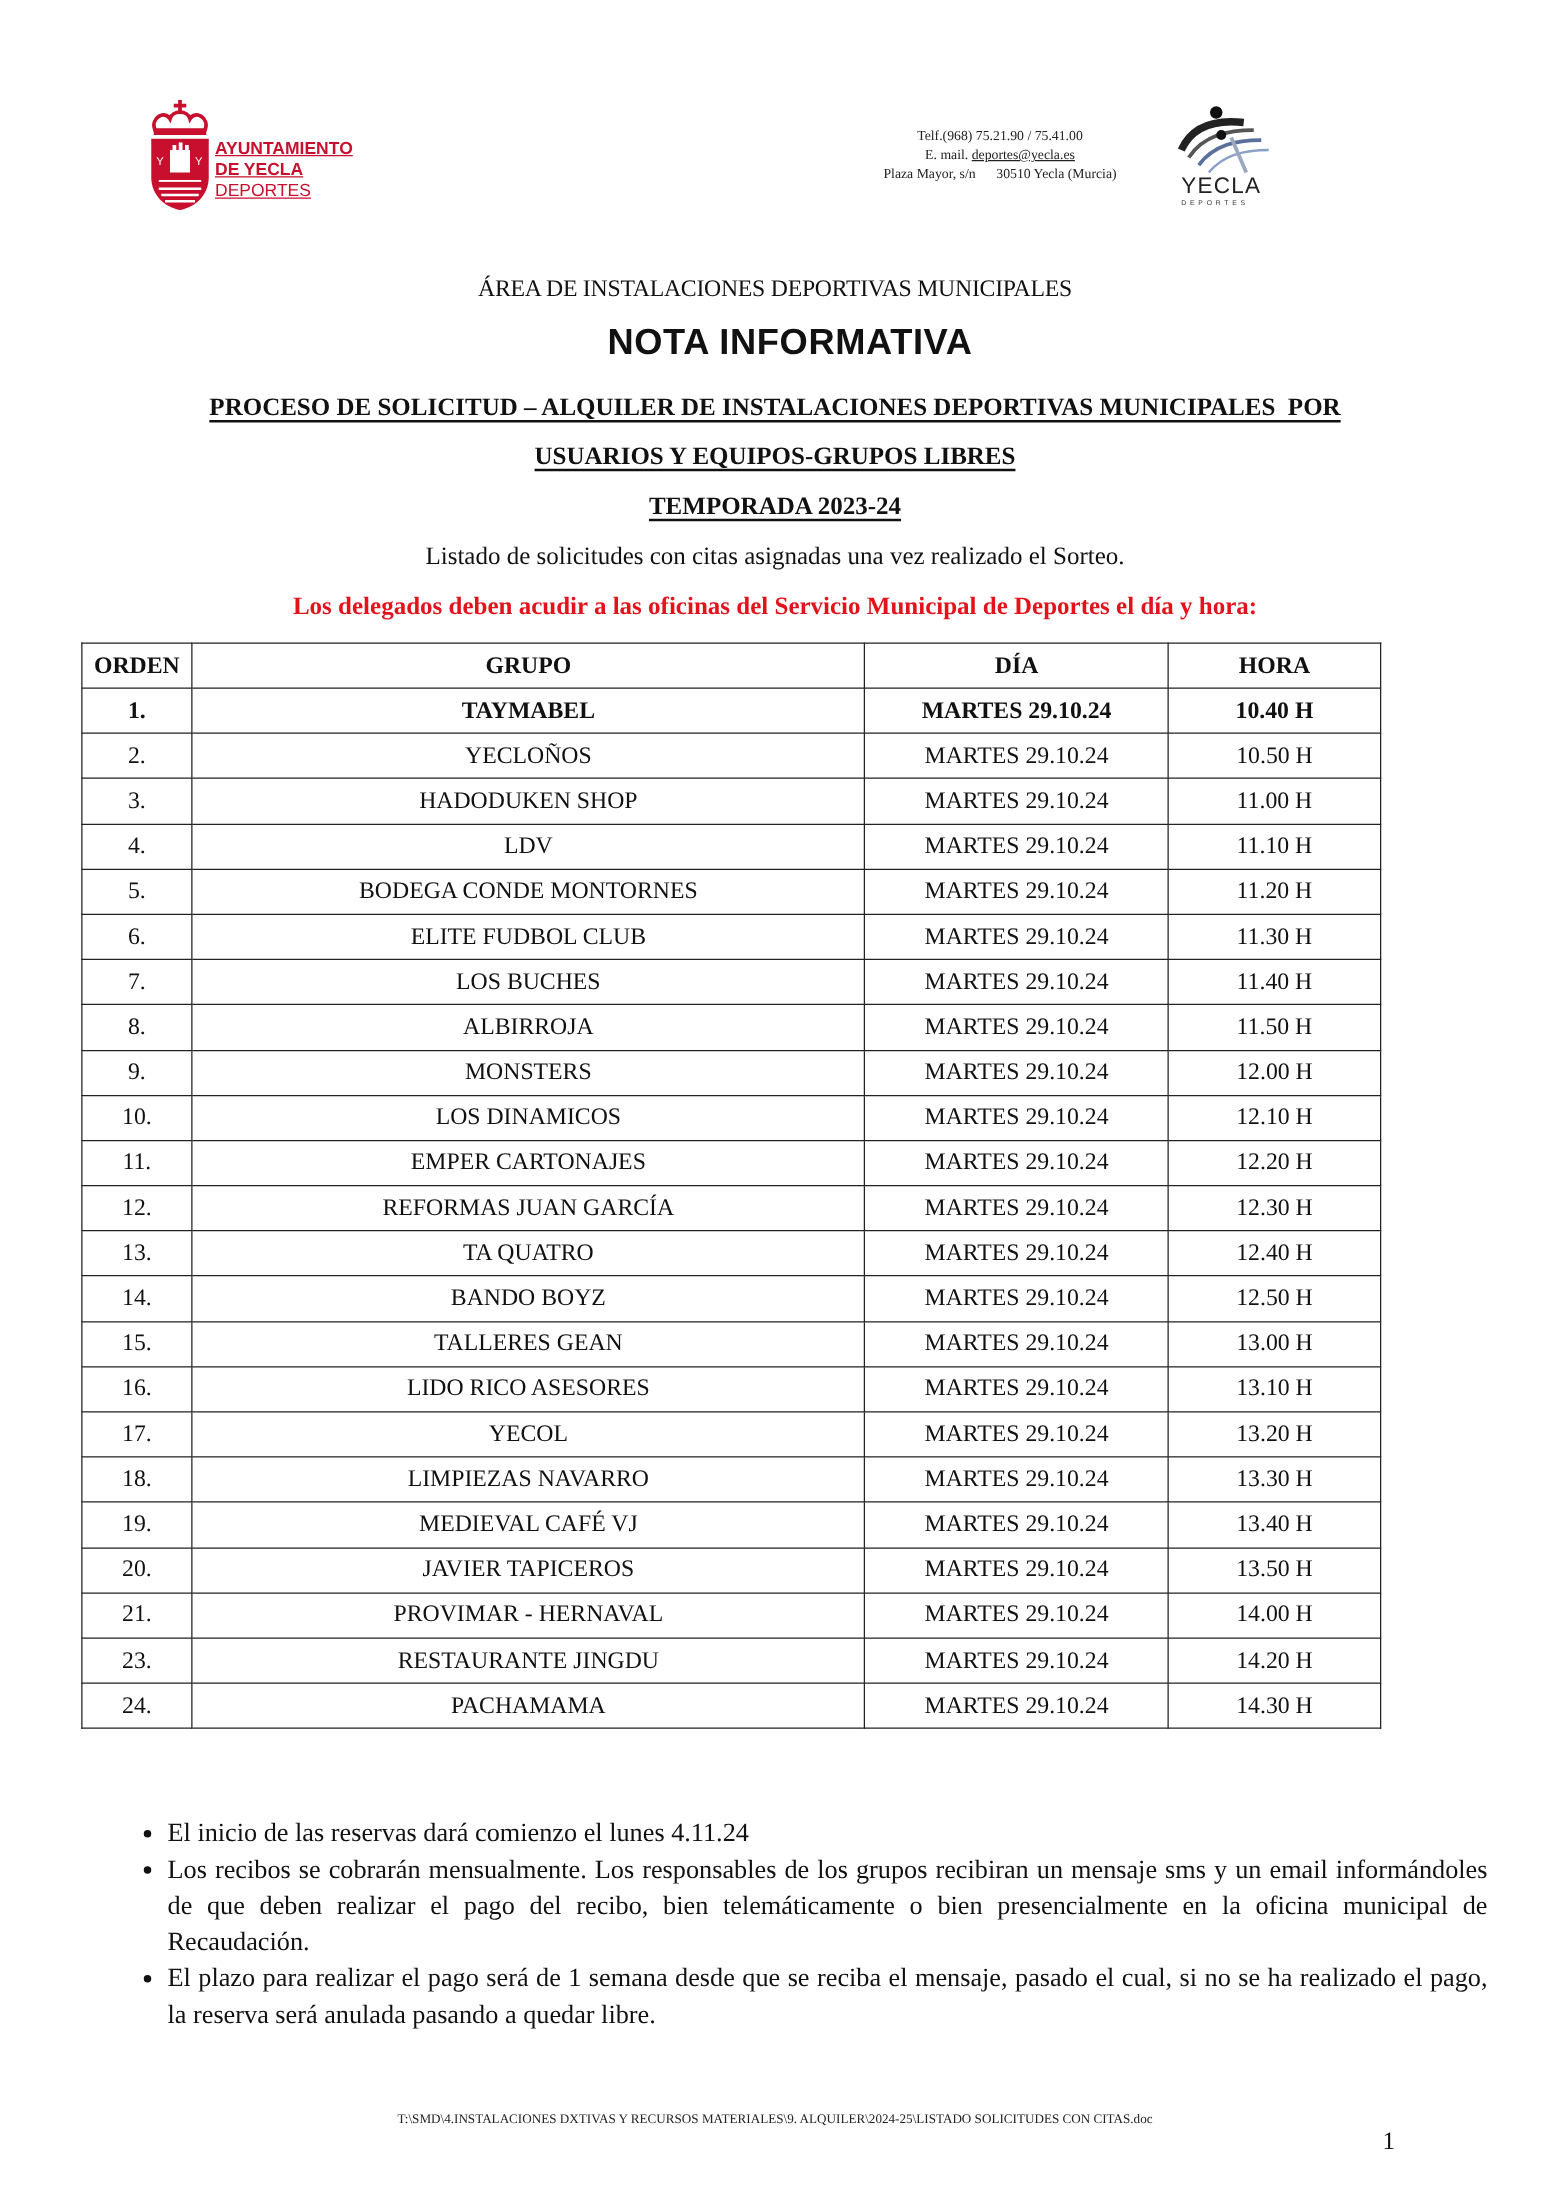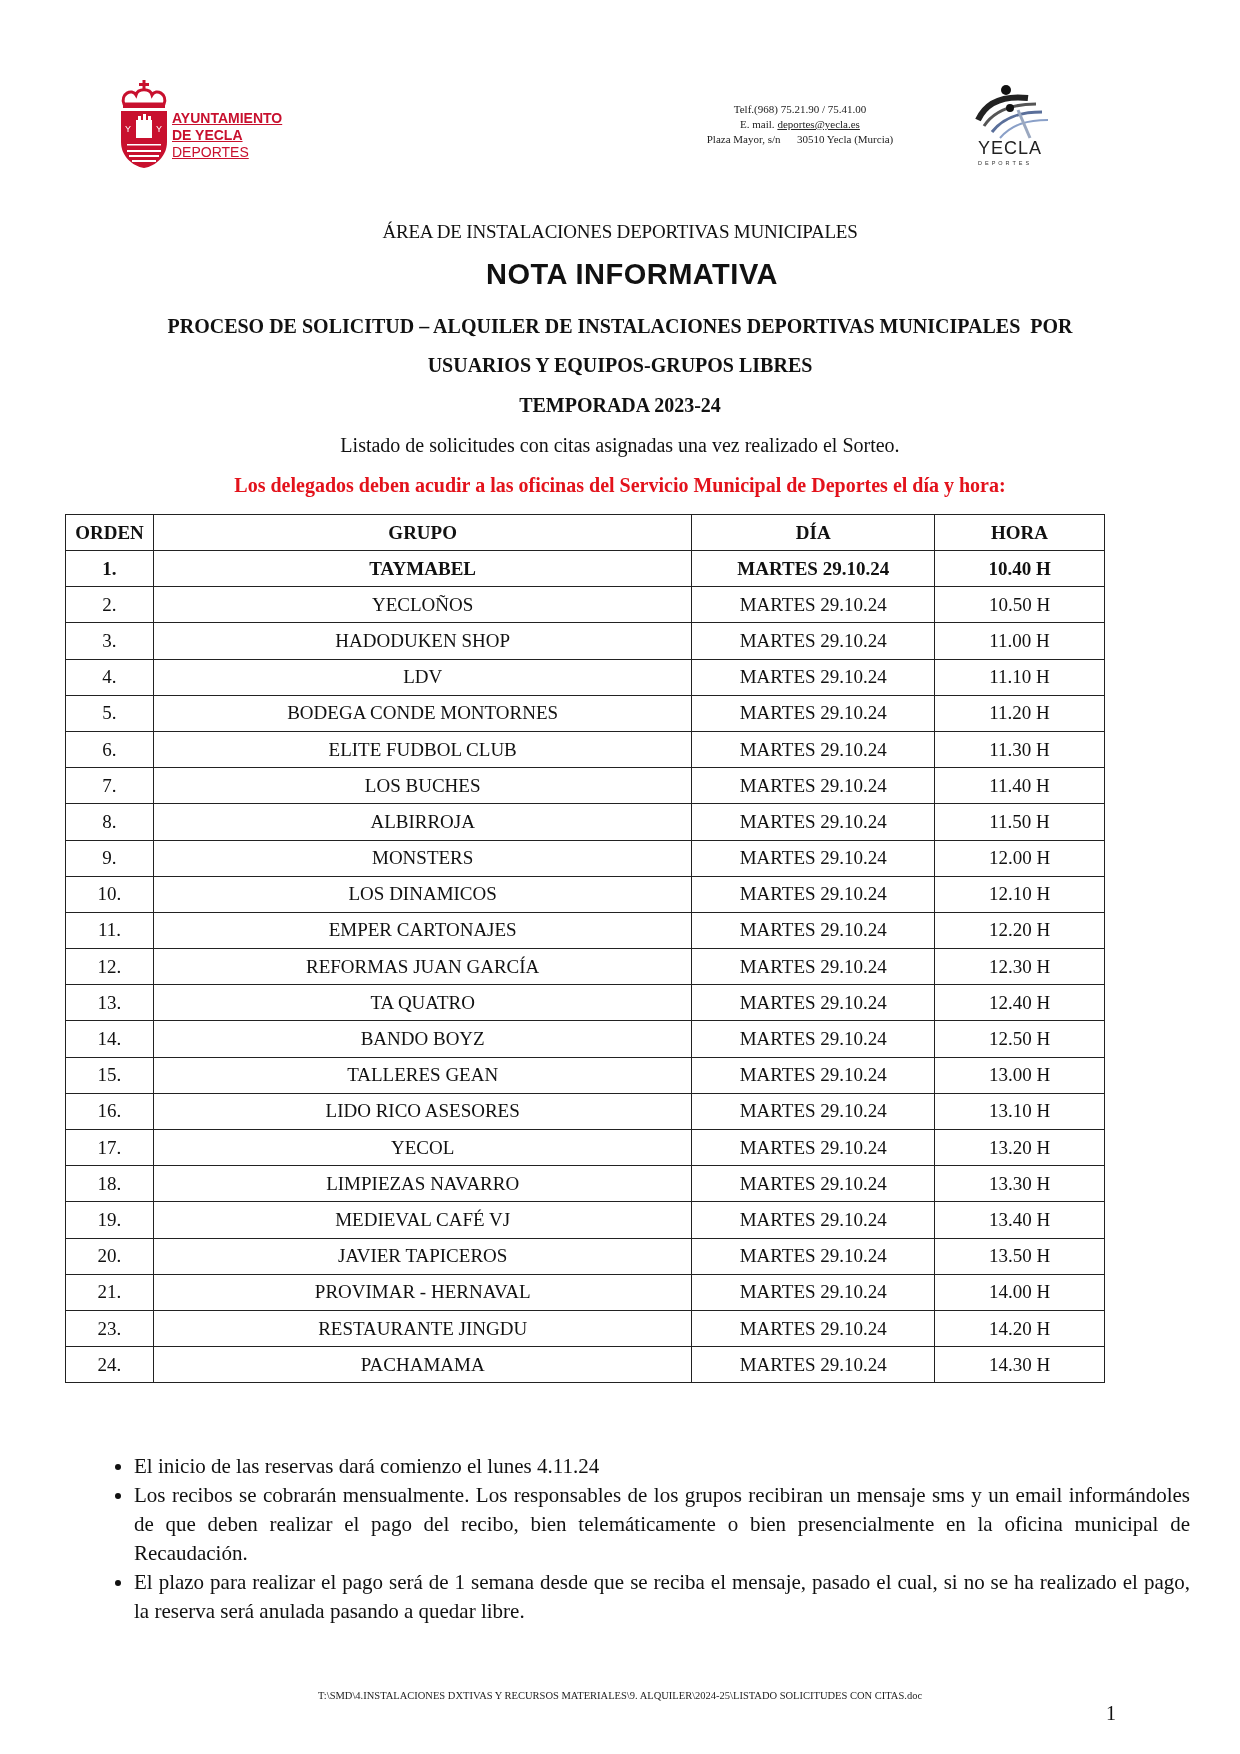--- a/index.html
+++ b/index.html
@@ -10,31 +10,31 @@
   
   #logo-left { left:118px; top:80px; width:180px; height:90px; }
   .shield { position:absolute; left:0; top:0; width:52px; height:90px; }
   .logo-text { position:absolute; left:54px; top:30px; font-family:"Liberation Sans","DejaVu Sans",sans-serif;
                color:#c8102e; font-size:14px; line-height:17px;text-decoration:underline; }
   .logo-text .b { font-weight:bold; }
 
   #contact { left:660px; top:102px; width:280px; text-align:center; font-size:11px; line-height:15px; color:#222; }
   #contact .u { text-decoration:underline; }
 
-  #logo-right { left:970px; top:82px; width:90px; height:92px; }
+  #logo-right { left:937px; top:82px; width:90px; height:92px; }
   .yecla-word { position:absolute; left:8px; top:56px; font-family:"Liberation Sans","DejaVu Sans",sans-serif;
                 font-size:18px; letter-spacing:1px; color:#222; }
   .yecla-sub { position:absolute; left:8px; top:78px; font-family:"Liberation Sans","DejaVu Sans",sans-serif;
                font-size:5.5px; letter-spacing:3px; color:#333; }
 
   
   .center { left:0; width:1240px; text-align:center; }
   #area { top:221px; font-size:19px; letter-spacing:-0.2px; }
   #nota { top:258px; font-family:"Liberation Sans","DejaVu Sans",sans-serif; font-weight:bold; font-size:29px; letter-spacing:0.5px;padding-left:12px; }
-  .ul-title { font-weight:bold; font-size:20px; text-decoration-thickness:2px; text-underline-offset:4px; }
+  .ul-title { font-weight:bold; font-size:20px; text-decoration:underline; text-decoration-thickness:2px; text-underline-offset:4px; }
   #t1 { top:315px; }
   #t2 { top:354px; }
   #t3 { top:394px; }
   #listado { top:434px; font-size:20px; }
   #aviso { top:474px; font-size:20px; font-weight:bold; color:#e3121b; }
 
   
   table#citas { position:absolute; left:65px; top:514px; width:1040px; border-collapse:collapse; font-size:19px; }
   #citas th, #citas td { border:1.5px solid #222; text-align:center; height:35.2px; padding:0; }
   #citas th { font-weight:bold; height:35px; }

